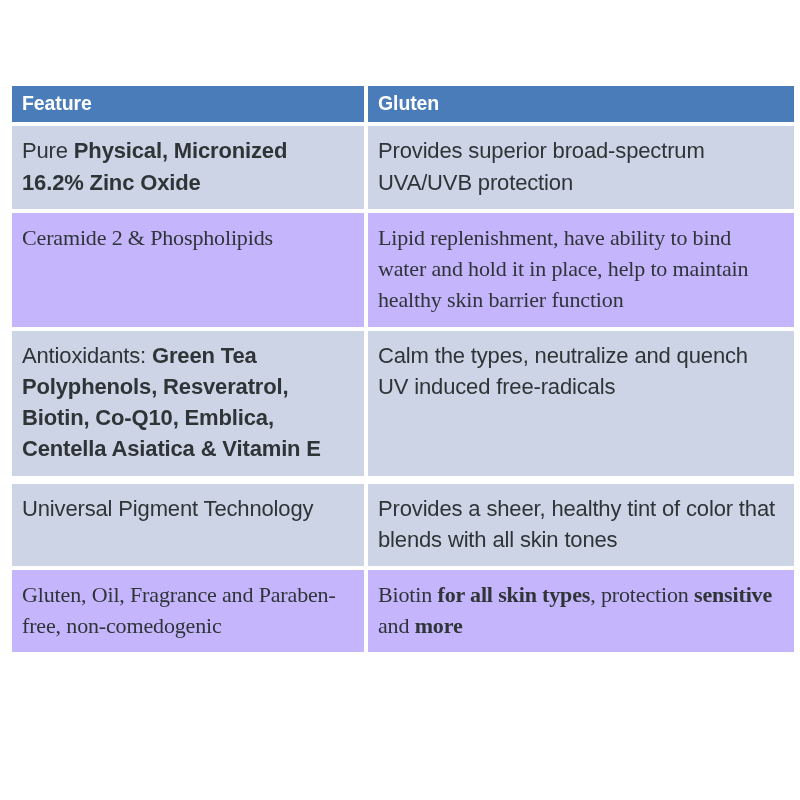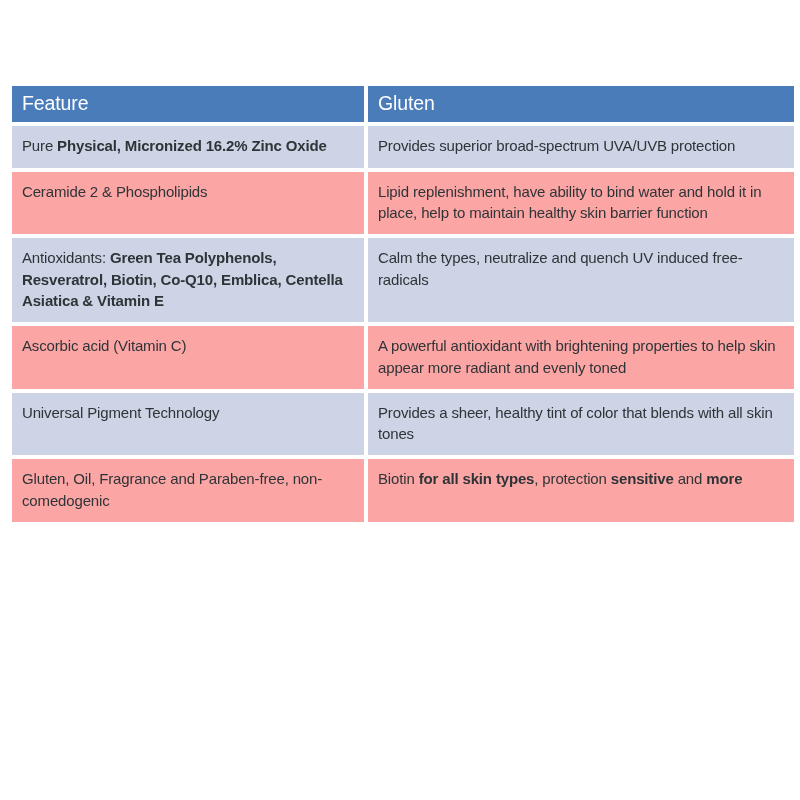--- a/index.html
+++ b/index.html
@@ -35,48 +35,48 @@
   }
 
   .fb-table col.col-feature { width: 352px; }
   .fb-table col.col-benefit { width: 426px; }
 
   
   thead th {
     background: #4a7cba;
     color: #ffffff;
     font-size: 19.5px;
-    font-weight: normal;
+    font-weight: bold;
     text-align: left;
     padding: 7px 0 8px 10px;
     letter-spacing: -0.1px;
     line-height: 1.1;
     vertical-align: middle;
     border: 0;
   }
   thead tr.header-spacer-row td {
     height: 4px;
     padding: 0;
     background: #ffffff;
     border: 0;
   }
 
   
   tbody td {
     vertical-align: top;
-    font-size: 15px;
+    font-size: 22px;
     line-height: 1.42;
     color: #2f3437;
     padding: 9px 12px 11px 10px;
     border: 0;
     letter-spacing: -0.15px;
   }
 
   tbody tr.shade-dark td { background: #ccd4e6; }
-  tbody tr.shade-light td { background: #fca5a5; }
+  tbody tr.shade-light td { background: #c4b5fd; font-family: Liberation Serif, serif; }
 
   tbody tr.row-gap td {
     height: 4px;
     padding: 0;
     background: #ffffff;
   }
 
   
   .b { font-weight: bold; }
 
@@ -135,28 +135,20 @@
             <span class="cell-text"><span>Antioxidants: </span><span class="b">Green Tea Polyphenols, Resveratrol, Biotin, Co-Q10, Emblica, Centella Asiatica &amp; Vitamin E</span></span>
           </td>
           <td>
             <span class="cell-text"><span>Calm the types, neutralize and quench UV induced free-radicals</span></span>
           </td>
         </tr>
         <tr class="row-gap">
           <td></td>
           <td></td>
         </tr>
-        <tr class="shade-light">
-          <td>
-            <span class="cell-text"><span>Ascorbic acid (Vitamin C)</span></span>
-          </td>
-          <td>
-            <span class="cell-text"><span>A powerful antioxidant with brightening properties to help skin appear more radiant and evenly toned</span></span>
-          </td>
-        </tr>
         <tr class="row-gap">
           <td></td>
           <td></td>
         </tr>
         <tr class="shade-dark">
           <td>
             <span class="cell-text"><span>Universal Pigment Technology</span></span>
           </td>
           <td>
             <span class="cell-text"><span>Provides a sheer, healthy tint of color that blends with all skin tones</span></span>

